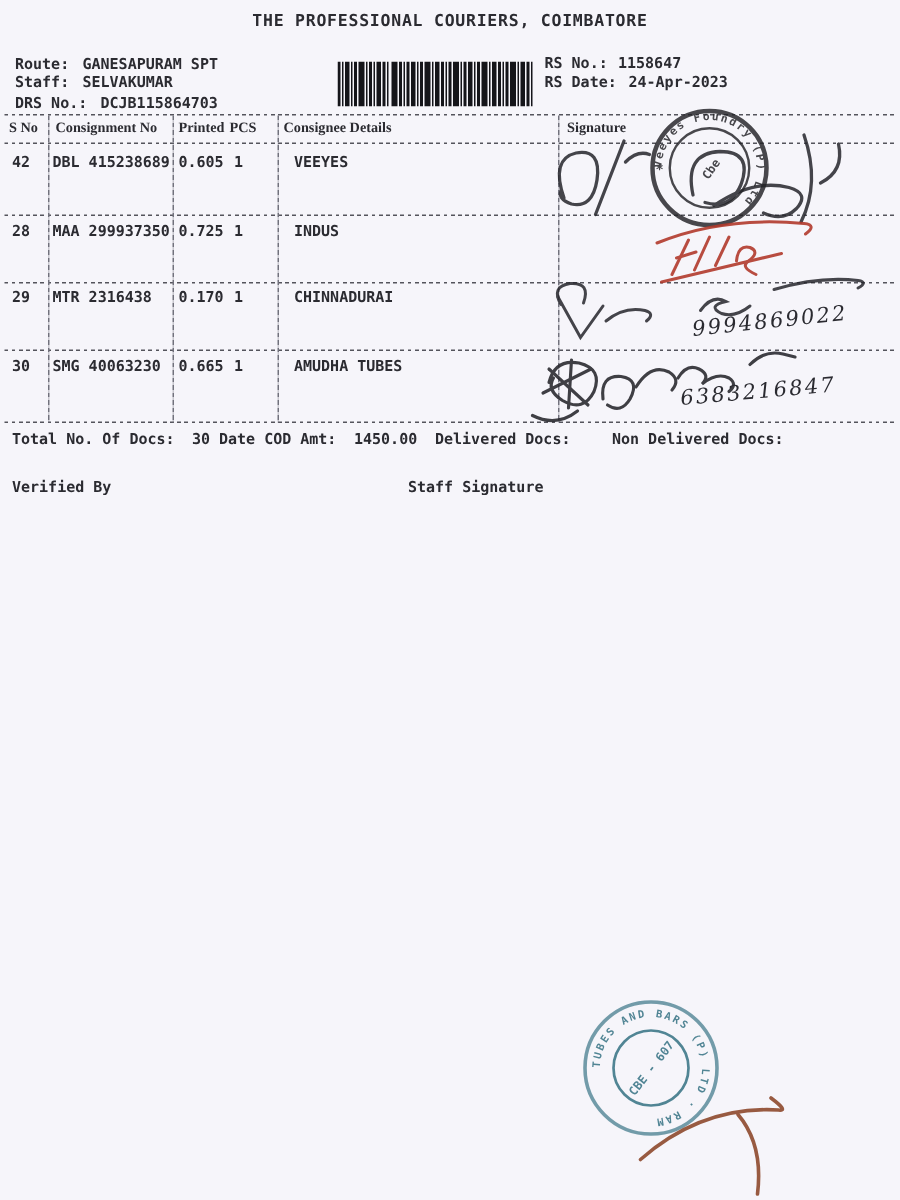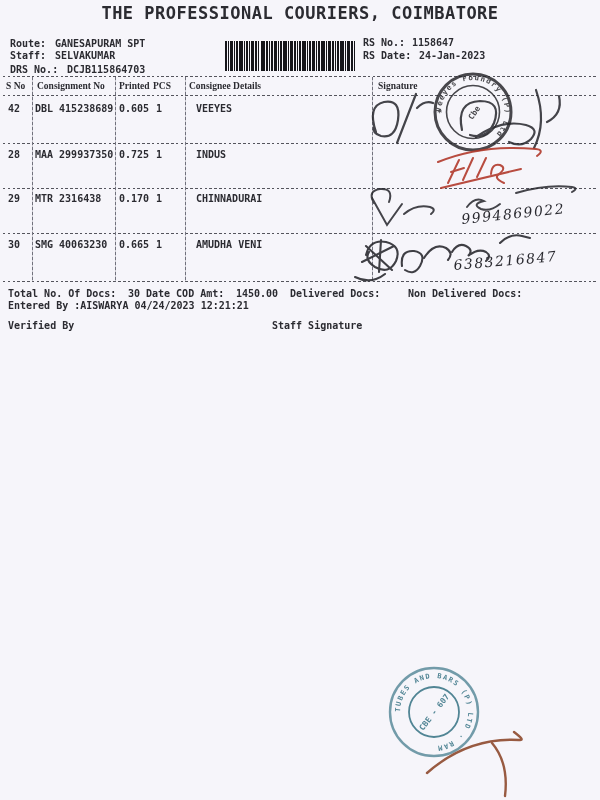--- a/index.html
+++ b/index.html
@@ -5,21 +5,21 @@
   * { margin:0; padding:0; box-sizing:border-box; }
   html,body { width:600px; height:800px; background:#e9e8ee; }
   .paper {
     position:relative; width:600px; height:800px; overflow:hidden;
     background:#f6f5fa;
     font-family:"DejaVu Sans Mono","Liberation Mono",monospace;
     color:#26262c;
   }
   .t { position:absolute; white-space:pre; font-weight:bold; font-size:10px; line-height:11px; color:#2b2b31; }
   .center { left:0; width:600px; text-align:center; }
-  .title { font-size:17px; letter-spacing:.5px; }
+  .title { font-size:11px; letter-spacing:.5px; }
   .subtitle { font-size:12.5px; }
   .small { font-size:9.5px;font-family:Liberation Serif, serif; }
   .hline {
     position:absolute; left:3px; width:594px; height:2px;
     background-image:repeating-linear-gradient(90deg,#54545c 0 2.5px,transparent 2.5px 4.8px);
     background-size:100% 1.4px; background-repeat:no-repeat;
   }
   .vline {
     position:absolute; top:77px; height:205px; width:1px;
     background-image:repeating-linear-gradient(180deg,#71717c 0 3px,rgba(113,113,124,.35) 3px 5px);
@@ -84,21 +84,21 @@
         <rect x="120" width="1" height="30"></rect>
       <rect x="122" width="3" height="30"></rect>
         <rect x="126" width="2" height="30"></rect>
         <rect x="129" width="1" height="30"></rect>
     </g>
   </svg>
 
   <div class="t" style="left:363px;top:37px">RS No.:</div>
   <div class="t" style="left:412px;top:37px">1158647</div>
   <div class="t" style="left:363px;top:50px">RS Date:</div>
-  <div class="t" style="left:419px;top:50px">24-Jan-2023</div>
+  <div class="t" style="left:419px;top:50px">24-Apr-2023</div>
 
   <div class="hline" style="top:76px"></div>
   <div class="hline" style="top:95px"></div>
   <div class="hline" style="top:143px"></div>
   <div class="hline" style="top:188px"></div>
   <div class="hline" style="top:233px"></div>
   <div class="hline" style="top:281px"></div>
   <div class="vline" style="left:32px"></div>
   <div class="vline" style="left:115px"></div>
   <div class="vline" style="left:185px"></div>
@@ -130,30 +130,29 @@
     <span class="t" style="left:35px;top:193px">MTR 2316438</span>
     <span class="t" style="left:119px;top:193px">0.170</span>
     <span class="t" style="left:156px;top:193px">1</span>
     <span class="t" style="left:196px;top:193px">CHINNADURAI</span>
   </div>
   <div>
     <span class="t" style="left:8px;top:239px">30</span>
     <span class="t" style="left:35px;top:239px">SMG 40063230</span>
     <span class="t" style="left:119px;top:239px">0.665</span>
     <span class="t" style="left:156px;top:239px">1</span>
-    <span class="t" style="left:196px;top:239px">AMUDHA VENI</span>
+    <span class="t" style="left:196px;top:239px">AMUDHA TUBES</span>
   </div>
 
   <div class="t" style="left:8px;top:288px">Total No. Of Docs:</div>
   <div class="t" style="left:128px;top:288px">30</div>
   <div class="t" style="left:146px;top:288px">Date COD Amt:</div>
   <div class="t" style="left:236px;top:288px">1450.00</div>
   <div class="t" style="left:290px;top:288px">Delivered Docs:</div>
   <div class="t" style="left:408px;top:288px">Non Delivered Docs:</div>
-  <div class="t" style="left:8px;top:300px">Entered By :AISWARYA 04/24/2023 12:21:21</div>
   <div class="t" style="left:8px;top:320px">Verified By</div>
   <div class="t" style="left:272px;top:320px">Staff Signature</div>
 
   <svg class="overlay" width="600" height="800" viewBox="0 0 600 800">
 
     <g fill="none" stroke="#26262c" stroke-width="2.2" stroke-linecap="round" opacity="0.85">
       <path d="M376 132 q-9 -26 8 -30 q17 -3 14 18 q-3 19 -17 16 q-9 -3 -7 -9"></path>
       <path d="M397 143 L416 94"></path>
       <path d="M417 108 q8 -8 16 -5"></path>
       <path d="M462 130 q-6 -28 18 -29 q22 0 14 22 q-7 17 -24 12"></path>

